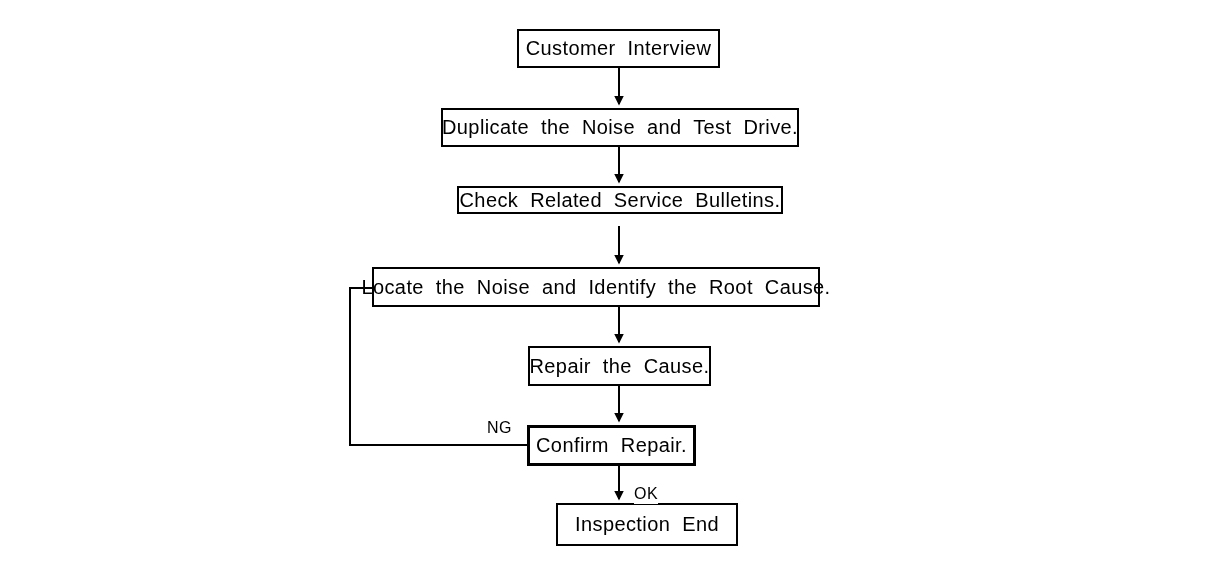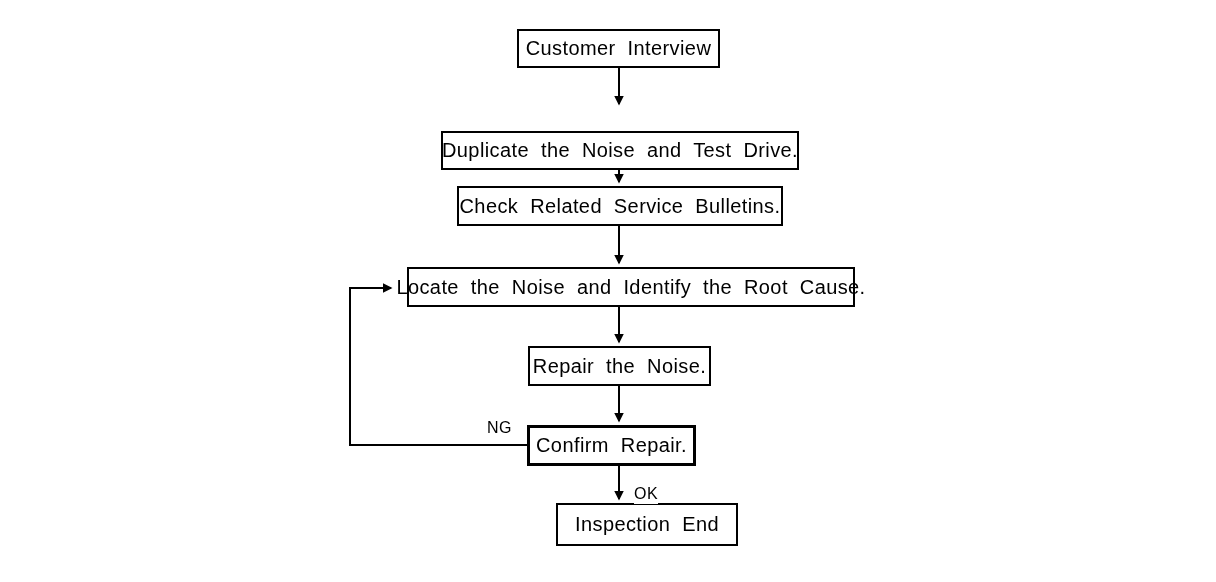--- a/index.html
+++ b/index.html
@@ -26,23 +26,23 @@
     display: flex;
     align-items: center;
     justify-content: center;
     font-size: 20px;
     letter-spacing: 0.4px;
     word-spacing: 6px;
     white-space: nowrap;
     z-index: 2;
   }
   #n1 { left: 517px; top: 29px;  width: 203px; height: 39px; }
-  #n2 { left: 441px; top: 108px; width: 358px; height: 39px; margin-top: 23px; }
-  #n3 { left: 457px; top: 186px; width: 326px; height: 40px; }
-  #n4 { left: 407px; top: 267px; width: 448px; height: 40px; }
+  #n2 { left: 441px; top: 108px; width: 358px; height: 39px; }
+  #n3 { left: 457px; top: 186px; width: 326px; height: 28px; }
+  #n4 { left: 372px; top: 267px; width: 448px; height: 40px; }
   #n5 { left: 528px; top: 346px; width: 183px; height: 40px; }
   #n6 { left: 527px; top: 425px; width: 169px; height: 41px; border-width: 3px; }
   #n7 { left: 556px; top: 503px; width: 182px; height: 43px; text-align: center; }
   .edge-label {
     position: absolute;
     font-size: 16px;
     letter-spacing: 0.5px;
     line-height: 20px;
     z-index: 3;
     background: #ffffff;
@@ -68,20 +68,20 @@
     <line class="stroke" x1="619" y1="307" x2="619" y2="342" marker-end="url(#ah)"></line>
     <line class="stroke" x1="619" y1="386" x2="619" y2="421" marker-end="url(#ah)"></line>
     <line class="stroke" x1="619" y1="466" x2="619" y2="499" marker-end="url(#ah)"></line>
     <path class="stroke" d="M 527 445 L 350 445 L 350 288 L 391 288" marker-end="url(#ah)"></path>
   </svg>
 
   <div class="node" id="n1">Customer Interview</div>
   <div class="node" id="n2">Duplicate the Noise and Test Drive.</div>
   <div class="node" id="n3">Check Related Service Bulletins.</div>
   <div class="node" id="n4">Locate the Noise and Identify the Root Cause.</div>
-  <div class="node" id="n5">Repair the Noise.</div>
+  <div class="node" id="n5">Repair the Cause.</div>
   <div class="node" id="n6">Confirm Repair.</div>
   <div class="node" id="n7">Inspection End</div>
 
   <div class="edge-label" id="lbl-ng">NG</div>
   <div class="edge-label" id="lbl-ok">OK</div>
 
 </div>
 
 </body></html>

